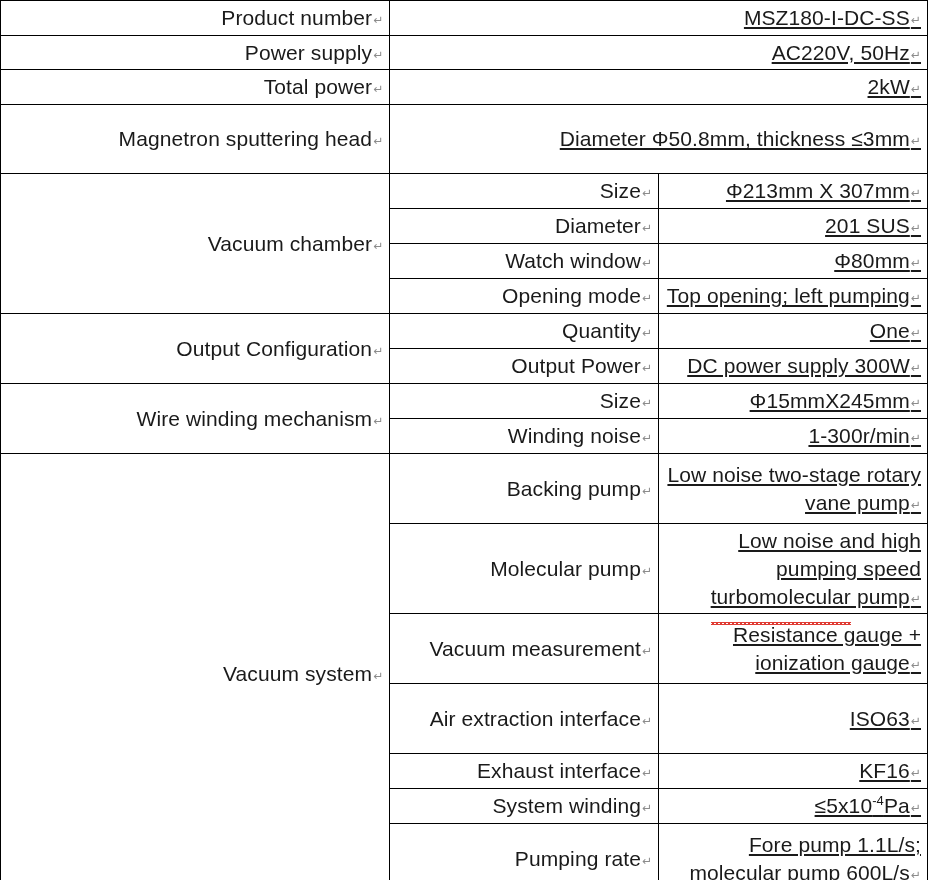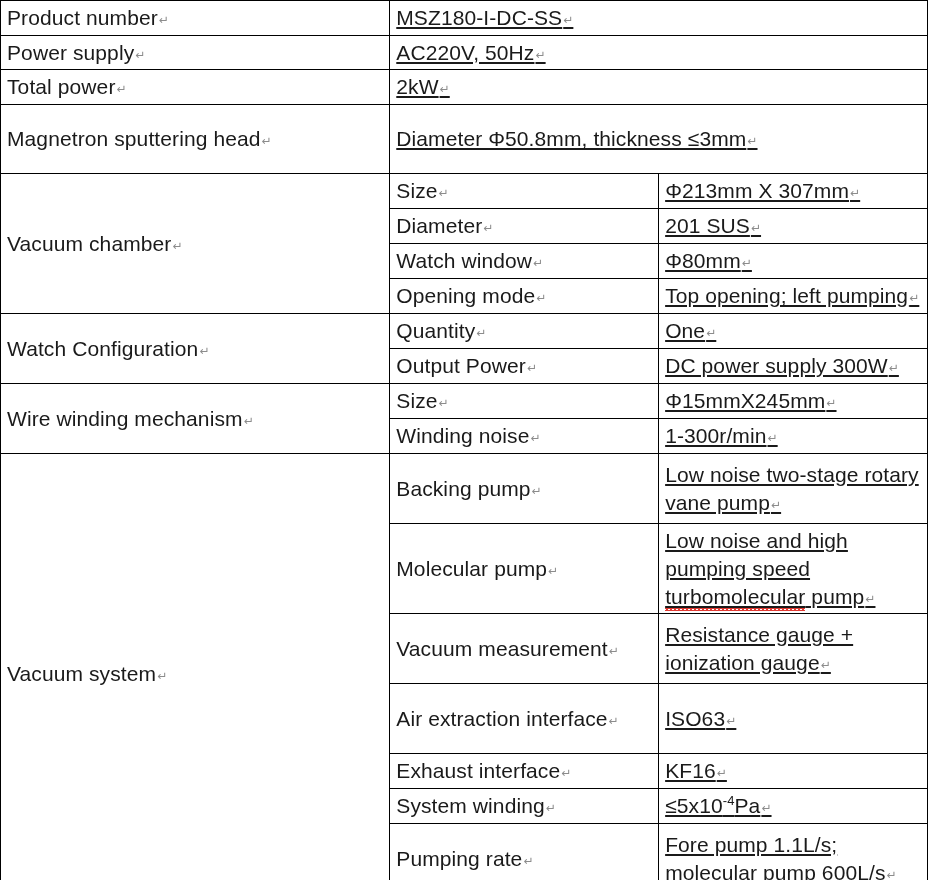--- a/index.html
+++ b/index.html
@@ -17,21 +17,21 @@
 
   .spec-table {
     width: 928px;
     border-collapse: collapse;
     table-layout: fixed;
     margin: 0;
   }
 
   .spec-table td {
     border: 1px solid #000000;
-    text-align: left;
+    text-align: right;
     vertical-align: middle;
     font-size: 21px;
     line-height: 1.32;
     padding: 3px 6px;
     font-weight: 400;
     letter-spacing: 0.1px;
   }
 
   td.col-label   { width: 286px; }
   td.col-sub     { width: 242px; }
@@ -54,21 +54,21 @@
   }
 
   
   .squiggle {
     background-image:
       linear-gradient(45deg, transparent 40%, #e03b33 40%, #e03b33 60%, transparent 60%),
       linear-gradient(-45deg, transparent 40%, #e03b33 40%, #e03b33 60%, transparent 60%);
     background-size: 4px 3px;
     background-repeat: repeat-x;
     background-position: 0 100%;
-    padding-bottom: 3px;
+    padding-bottom: 17px;
   }
 
   .nowrapcell { white-space: nowrap; }
 </style>
 </head>
 <body>
 
 <table class="spec-table">
   <tbody>
 
@@ -142,21 +142,21 @@
       <td class="col-sub">
         <span>Opening mode</span><span class="pmark">↵</span>
       </td>
       <td class="col-value">
         <span>Top opening; left pumping</span><span class="pmark">↵</span>
       </td>
     </tr>
 
     <tr style="height:35px">
       <td class="col-label" rowspan="2">
-        <span>Watch Configuration</span><span class="pmark">↵</span>
+        <span>Output Configuration</span><span class="pmark">↵</span>
       </td>
       <td class="col-sub">
         <span>Quantity</span><span class="pmark">↵</span>
       </td>
       <td class="col-value">
         <span>One</span><span class="pmark">↵</span>
       </td>
     </tr>
 
     <tr style="height:35px">

